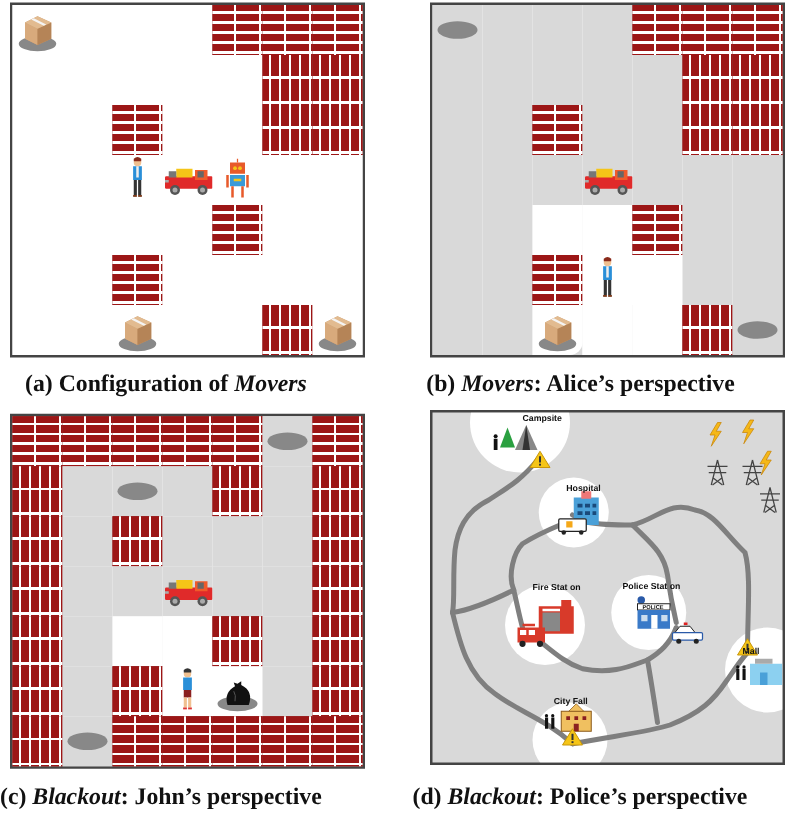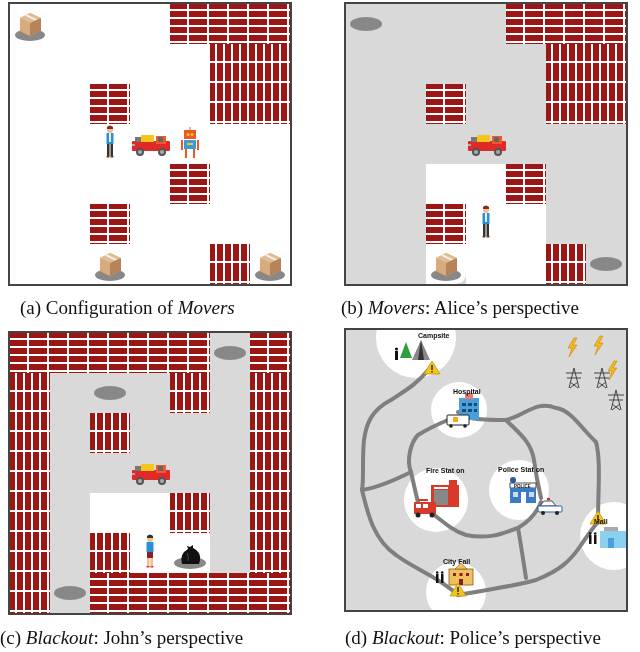--- a/index.html
+++ b/index.html
@@ -20,21 +20,21 @@
     background-image:
       linear-gradient(90deg, transparent 0 17px, #fff 17px 19px, transparent 19px 37px, #fff 37px 39px, transparent 39px),
       repeating-linear-gradient(180deg, #9c1616 0 5px, #fff 5px 7px, #9c1616 7px 8px);
   }
   .brick-v{background:#7a0d0d;
     background-image:
       linear-gradient(180deg, transparent 0 17px, #fff 17px 19px, transparent 19px 37px, #fff 37px 39px, transparent 39px),
       repeating-linear-gradient(90deg, #9c1616 0 5px, #fff 5px 7px, #9c1616 7px 8px);
   }
   .oval{position:absolute;width:32px;height:14px;border-radius:50%;background:#888;left:4px;top:13px;}
-  .caption{position:absolute;font-size:19px;font-weight:normal;color:#111;white-space:nowrap;}
+  .caption{position:absolute;font-size:19px;font-weight:bold;color:#111;white-space:nowrap;}
   .caption i{font-style:italic;}
   .sprite{position:absolute;left:0;top:0;width:40px;height:40px;}
   
   .map{position:absolute;left:344px;top:328px;width:280px;height:280px;background:#d9d9d9;border:2px solid #444;overflow:hidden;}
   .maplabel{position:absolute;font-family:"Liberation Sans","DejaVu Sans",sans-serif;font-size:7px;font-weight:bold;color:#111;white-space:nowrap;}
 </style>
 </head>
 <body>
 
 <div class="panel" style="left:8px;top:2px;">
@@ -503,15 +503,15 @@
   </svg>
   <div id="maplabels">
       <div class="maplabel" style="left: 72px; top: 2px;">Campsite</div>
       <div class="maplabel" style="left: 107px; top: 58px;">Hospital</div>
       <div class="maplabel" style="left: 80px; top: 137px;">Fire Stat on</div>
       <div class="maplabel" style="left: 152px; top: 136px;">Police Stat on</div>
       <div class="maplabel" style="left: 248px; top: 188px;">Mall</div>
       <div class="maplabel" style="left: 97px; top: 228px;">City Fall</div>
     </div>
 </div>
-<div class="caption" style="left:345px;top:627px;">
+<div class="caption" style="left:330px;top:627px;">
   <span>(d) </span><i>Blackout</i><span>: Police’s perspective</span>
 </div>
 
 </body></html>

